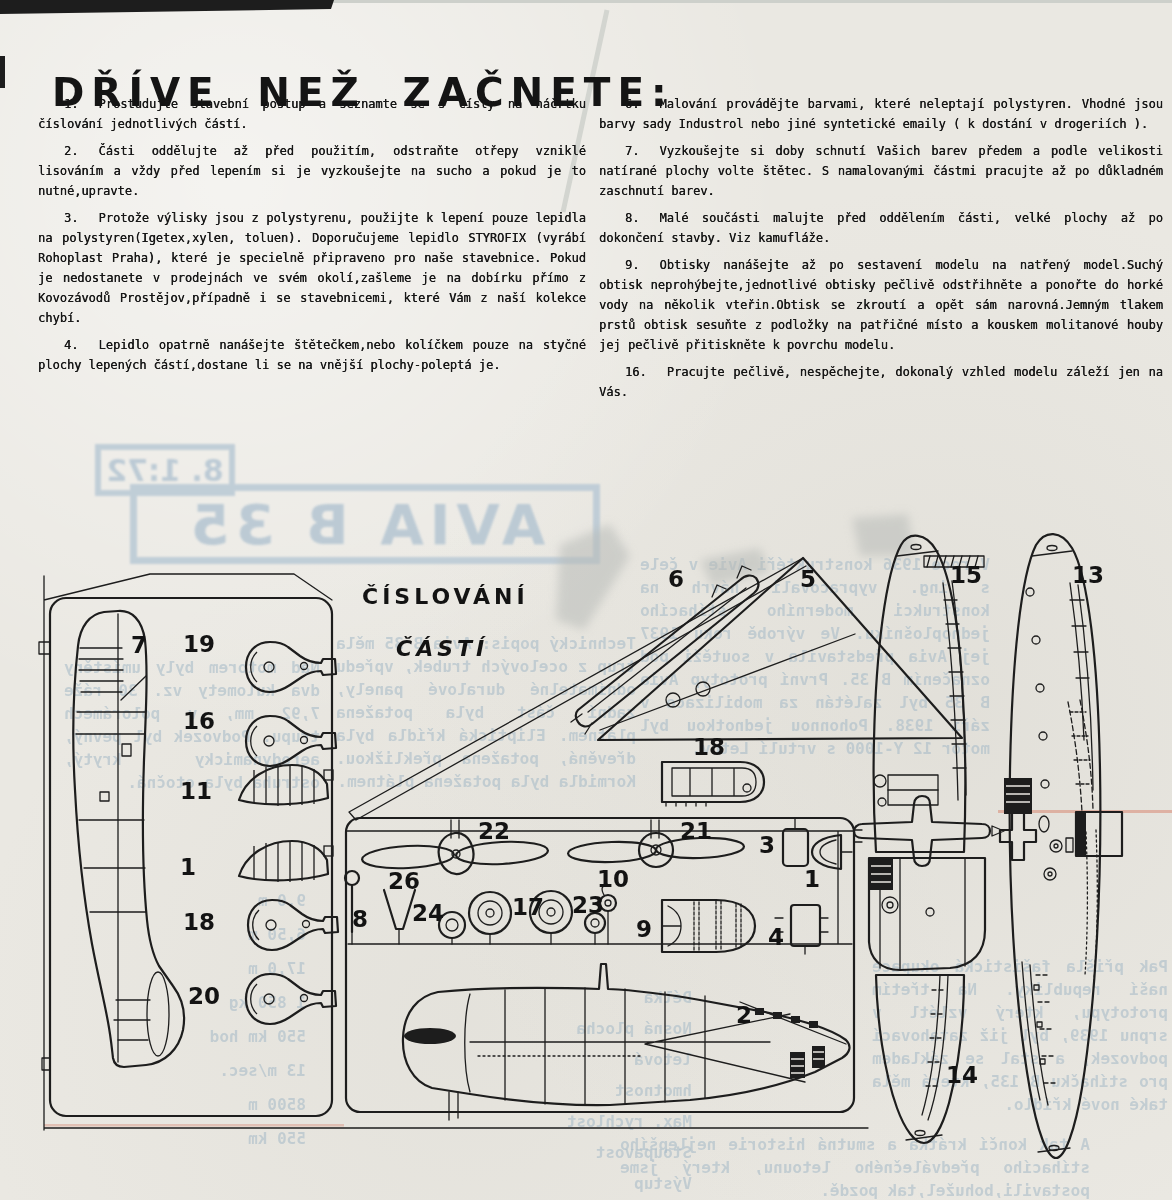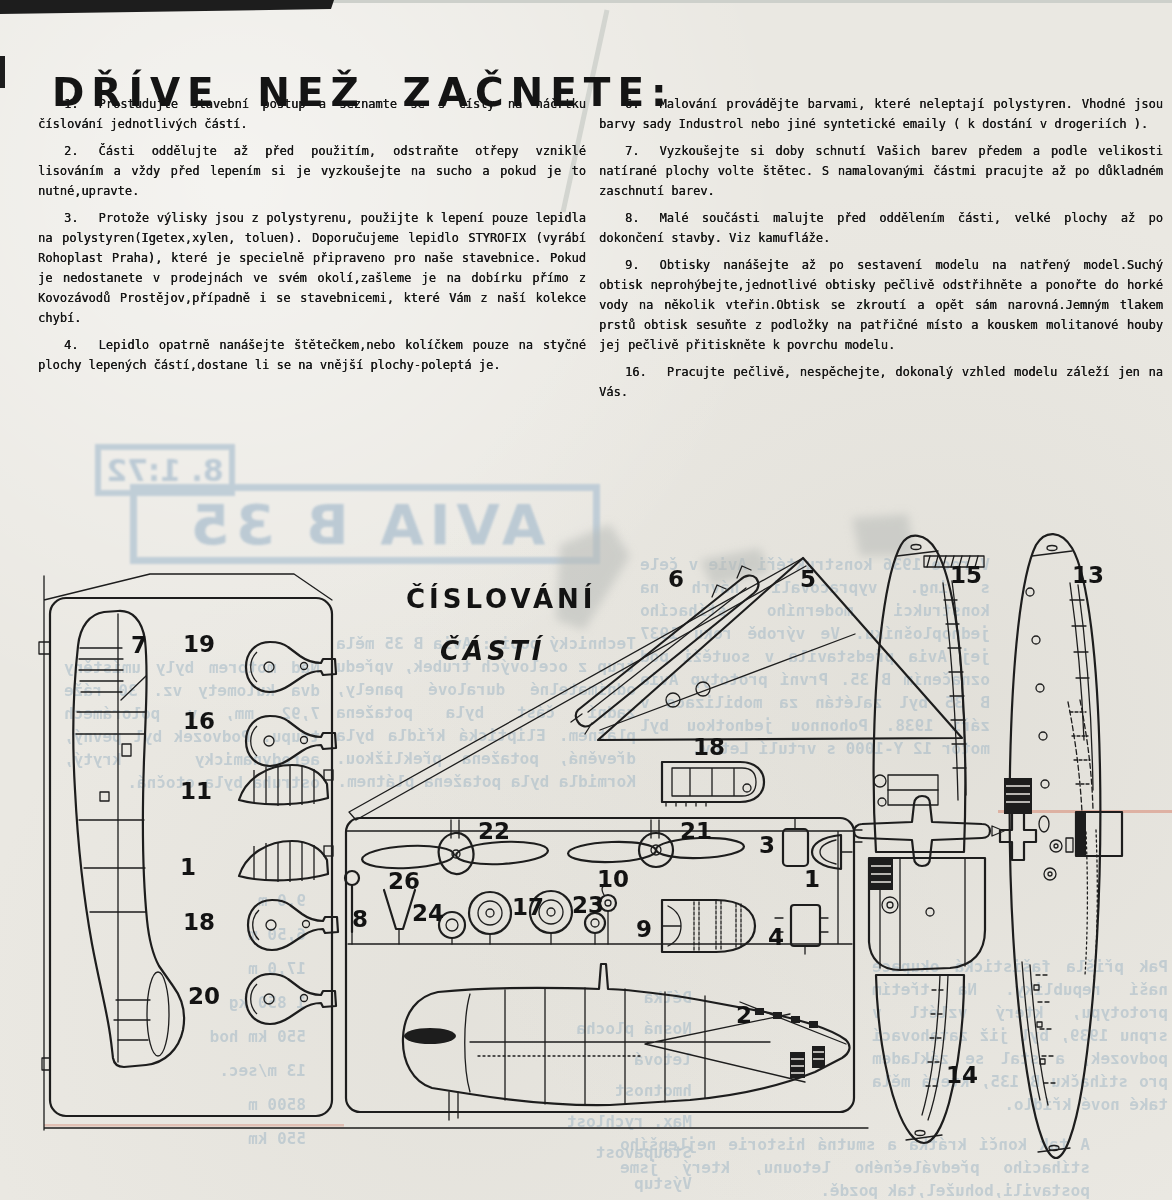--- a/index.html
+++ b/index.html
@@ -43,21 +43,21 @@
   .b1 { left:640px; top:553px;  width:350px; }
   .b2 { left:336px; top:632px;  width:300px; }
   .b3 { left:64px;  top:656px;  width:256px; }
   .b4 { left:176px; top:884px;  width:130px; line-height:34px; text-align:left; }
   .b5 { left:552px; top:982px;  width:140px; line-height:31px; text-align:left; }
   .b6 { left:620px; top:1133px; width:470px; }
   .b7 { left:872px; top:955px;  width:296px; }
 
   .diagram-svg { position:absolute; left:0; top:0; }
   .dg-h { position:absolute; font-family:"DejaVu Sans","Liberation Sans",sans-serif;
-          font-weight:bold; font-size:26px; letter-spacing:4px; color:#131313;margin-left:44px; }
+          font-weight:bold; font-size:22px; letter-spacing:4px; color:#131313; }
   .dg-h1 { left:362px; top:584px; }
   .dg-h2 { left:396px; top:636px;font-style:italic; }
   .plabel { position:absolute; font-family:"DejaVu Sans","Liberation Sans",sans-serif;
           font-weight:bold; font-size:23px; color:#131313; }
 </style>
 </head>
 <body>
 
 <div class="page">
 

